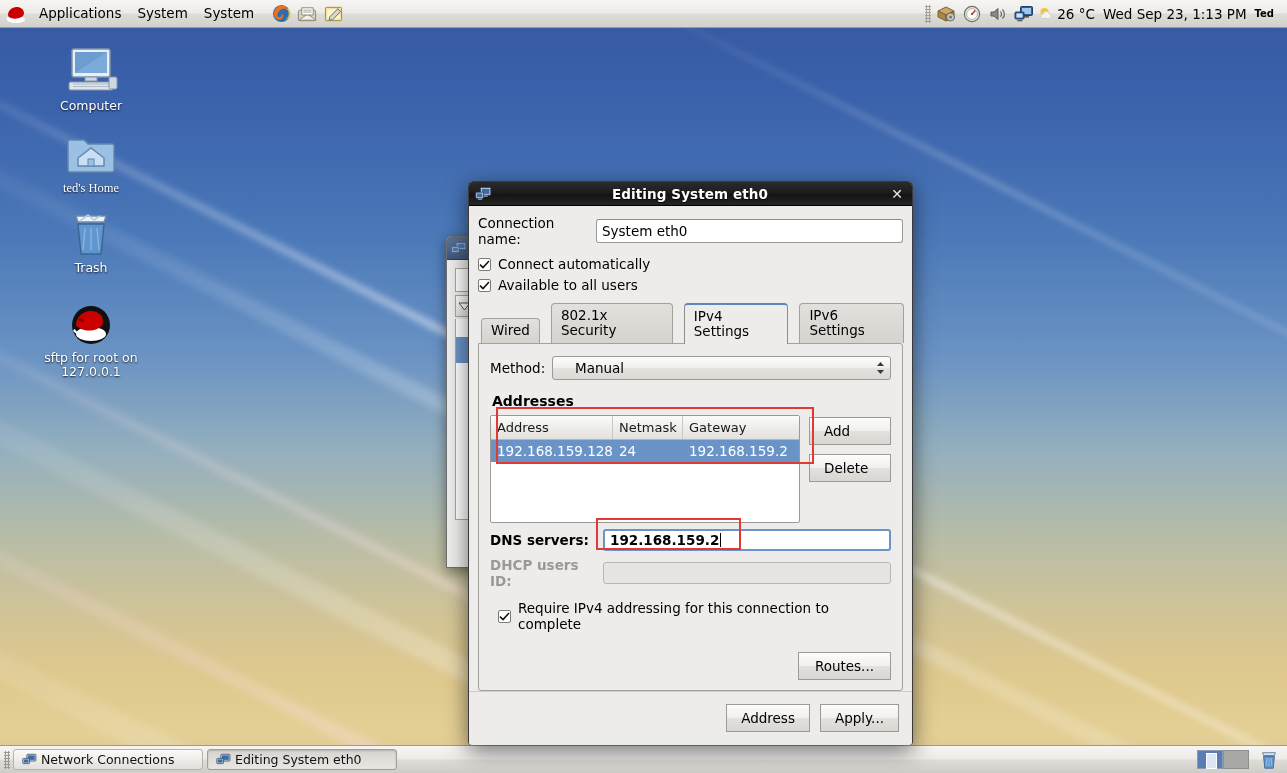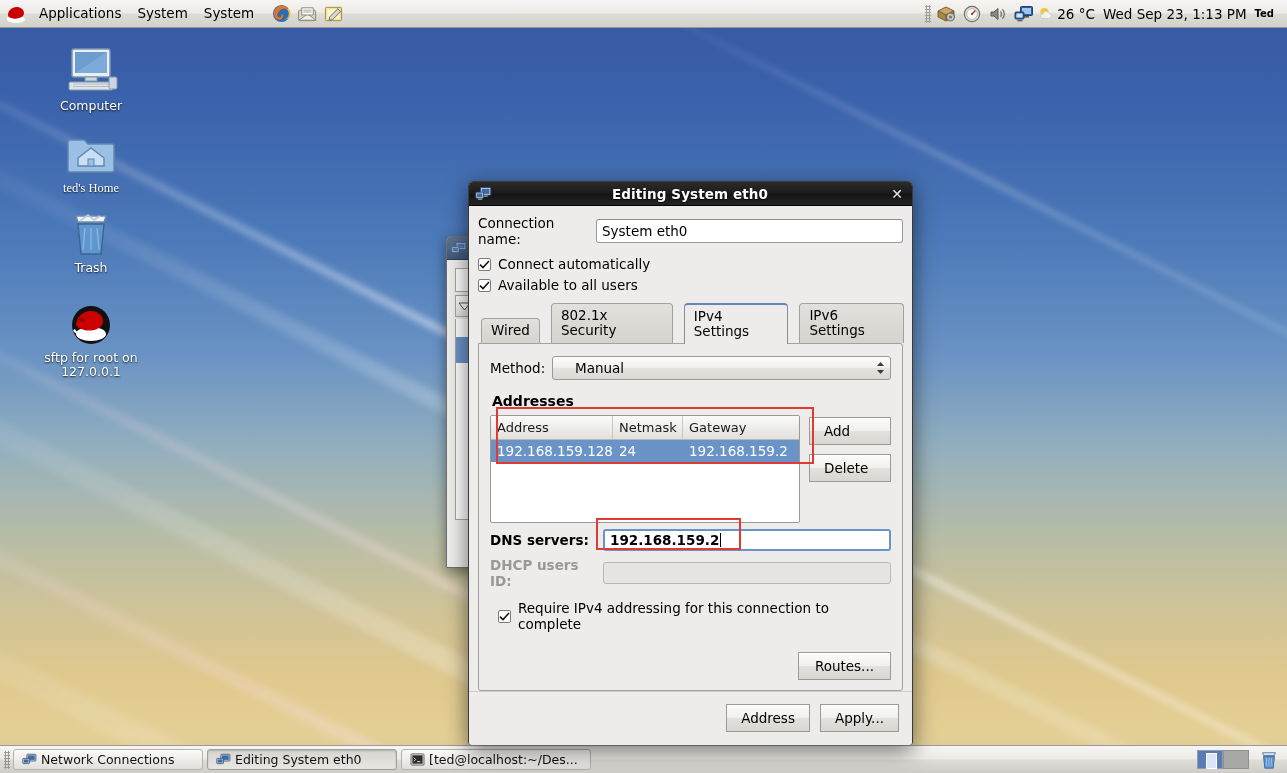--- a/index.html
+++ b/index.html
@@ -542,29 +542,20 @@
     <span class="taskbtn active" style="width:190px;">
       <svg width="15" height="13" viewBox="0 0 20 17">
         <rect x="6.5" y="1.5" width="12" height="9" rx="1" fill="#c9d9ec" stroke="#2c4566"></rect>
         <rect x="8" y="3" width="9" height="6" fill="#3c6ba8"></rect>
         <rect x="1" y="7" width="9" height="7" rx="1" fill="#c9d9ec" stroke="#2c4566"></rect>
         <rect x="2.4" y="8.4" width="6.2" height="4.2" fill="#3c6ba8"></rect>
       </svg>
       <span class="task-label">Editing System eth0</span>
     </span>
 
-    <span class="taskbtn" style="width:190px;">
-      <svg width="15" height="13" viewBox="0 0 16 14">
-        <rect x="1" y="1" width="14" height="12" rx="1" fill="#e6e5e1" stroke="#5f5e5a"></rect>
-        <rect x="2.5" y="2.5" width="11" height="9" fill="#2b2b2b"></rect>
-        <path d="M4 5 L6 7 L4 9" stroke="#e8e8e8" stroke-width="1" fill="none"></path>
-        <path d="M7.5 9.3h3.5" stroke="#e8e8e8" stroke-width="1"></path>
-      </svg>
-      <span class="task-label">[ted@localhost:~/Des...</span>
-    </span>
 
     <span id="workspaces">
       <span class="ws active">
           <span class="win"></span>
         </span>
       <span class="ws inactive"></span>
       <span id="trash-applet">
         <svg width="20" height="20" viewBox="0 0 22 22">
           <path d="M4 3 L18 3 L17 6 L5 6 Z" fill="#dfe9f3" stroke="#5c7a99"></path>
           <path d="M5 7 L17 7 L15.6 20 L6.4 20 Z" fill="#5f96cf" stroke="#3b6591"></path>

